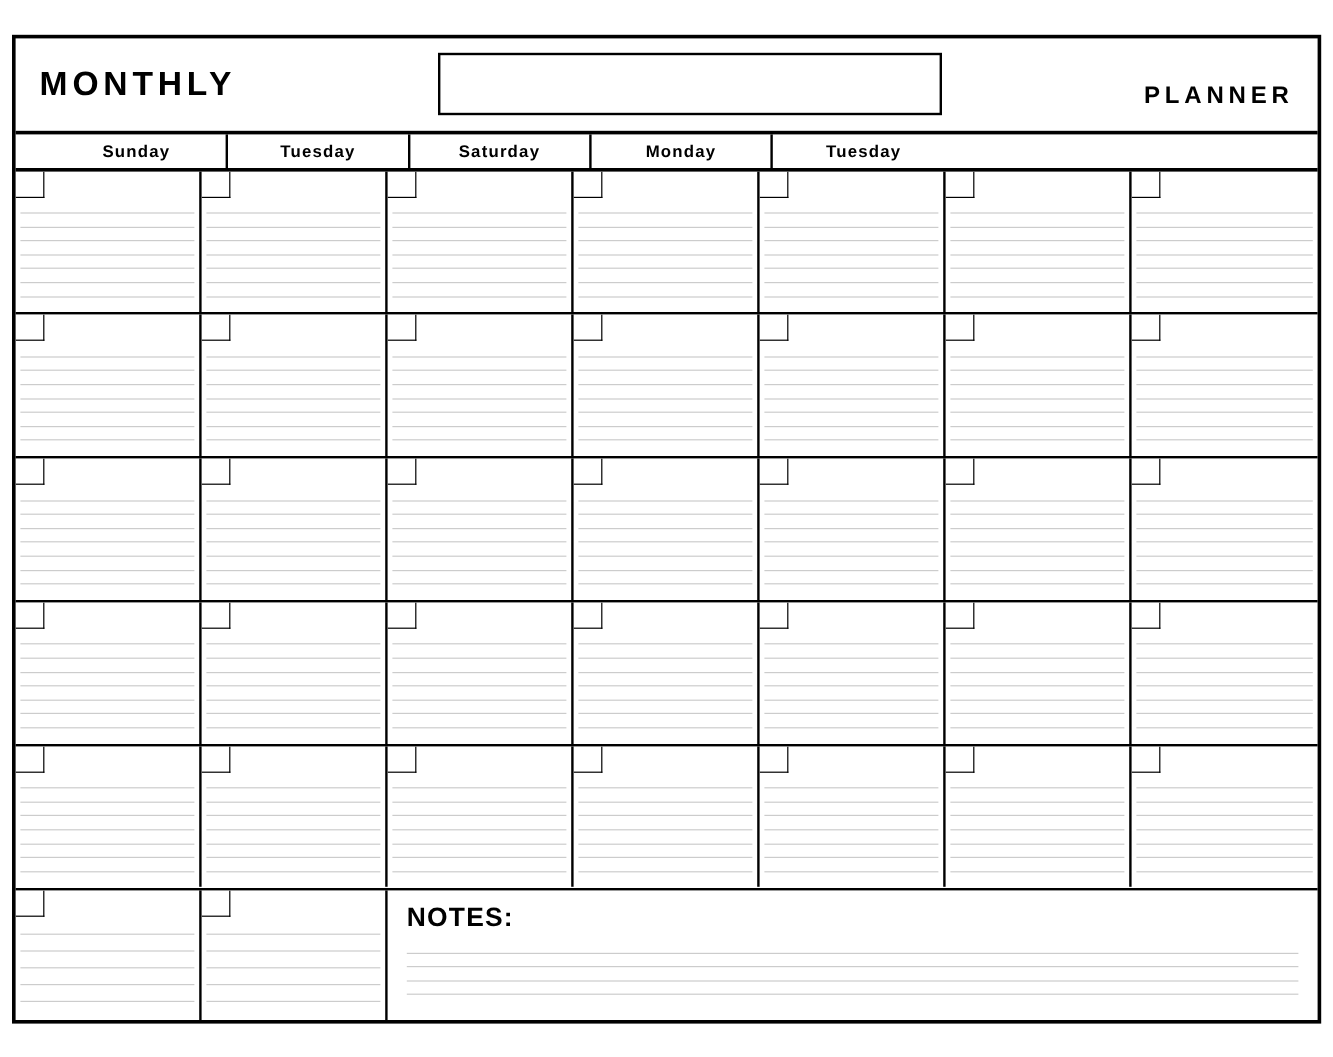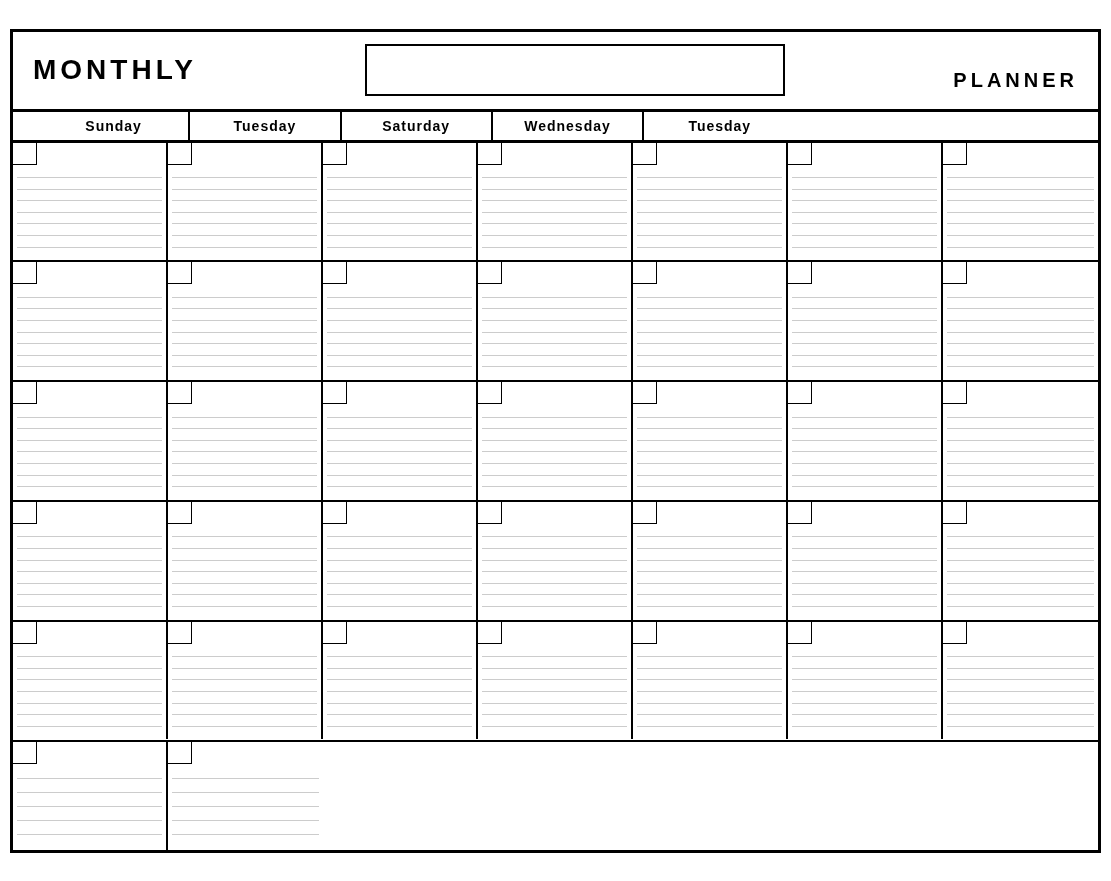--- a/index.html
+++ b/index.html
@@ -191,21 +191,21 @@
   <div class="header">
     <span class="header-monthly">MONTHLY</span>
     <div class="header-title-input"></div>
     <span class="header-planner">PLANNER</span>
   </div>
 
   <div class="day-headers">
     <div class="day-header">Sunday</div>
     <div class="day-header">Tuesday</div>
     <div class="day-header">Saturday</div>
-    <div class="day-header">Wednesday</div>
+    <div class="day-header">Monday</div>
     <div class="day-header">Tuesday</div>
   </div>
 
   <div class="calendar-grid">
 
     <div class="calendar-row">
       <div class="calendar-cell">
           <div class="date-box"></div>
           <div class="cell-lines">
             <div class="cell-line"></div>
@@ -695,15 +695,25 @@
       <div class="cell-lines">
         <div class="cell-line"></div>
           <div class="cell-line"></div>
           <div class="cell-line"></div>
         <div class="cell-line"></div>
           <div class="cell-line"></div>
           <div class="cell-line"></div>
       </div>
     </div>
 
+    <div class="notes-cell notes-section">
+      <div class="notes-label">NOTES:</div>
+      <div class="notes-lines">
+        <div class="notes-line"></div>
+        <div class="notes-line"></div>
+        <div class="notes-line"></div>
+        <div class="notes-line"></div>
+        <div class="notes-line"></div>
+      </div>
+    </div>
   </div>
 
 </div>
 
 </body></html>

